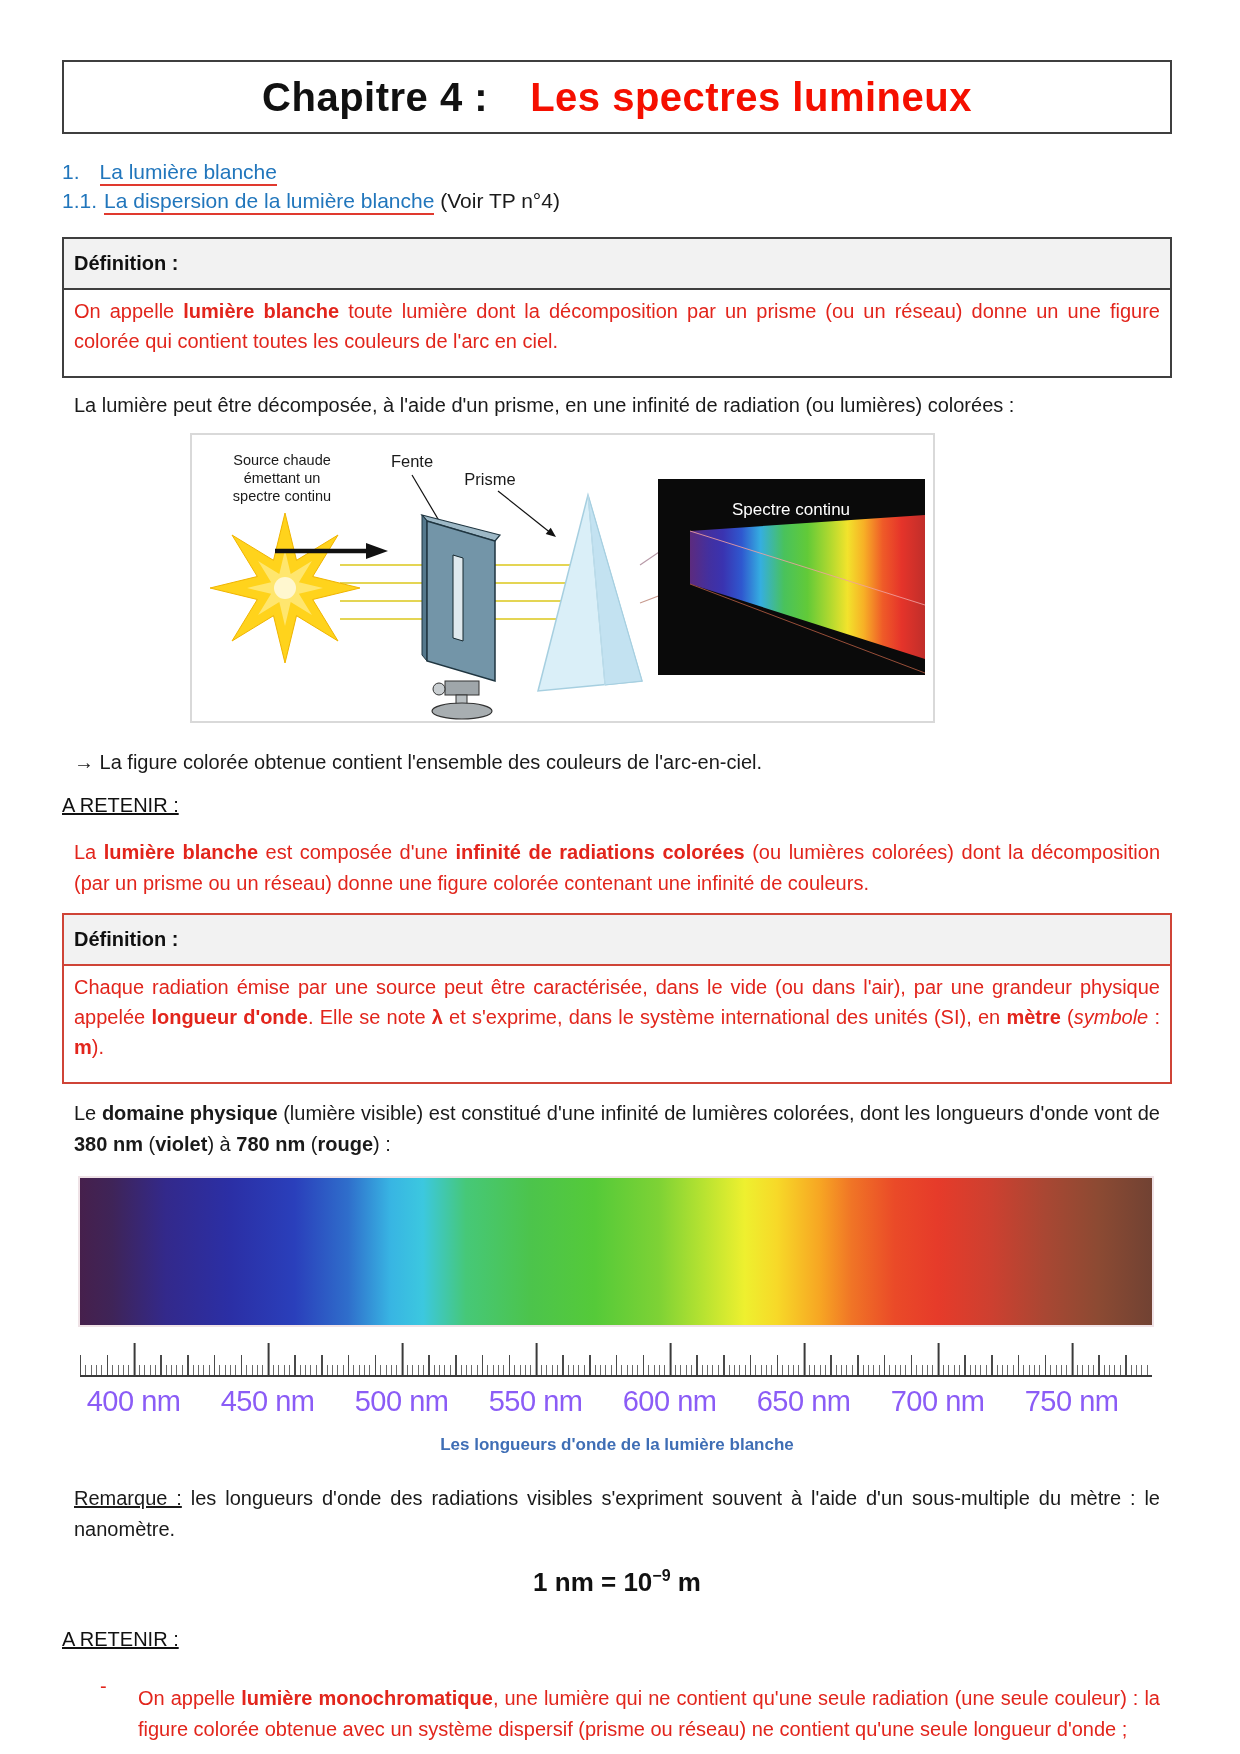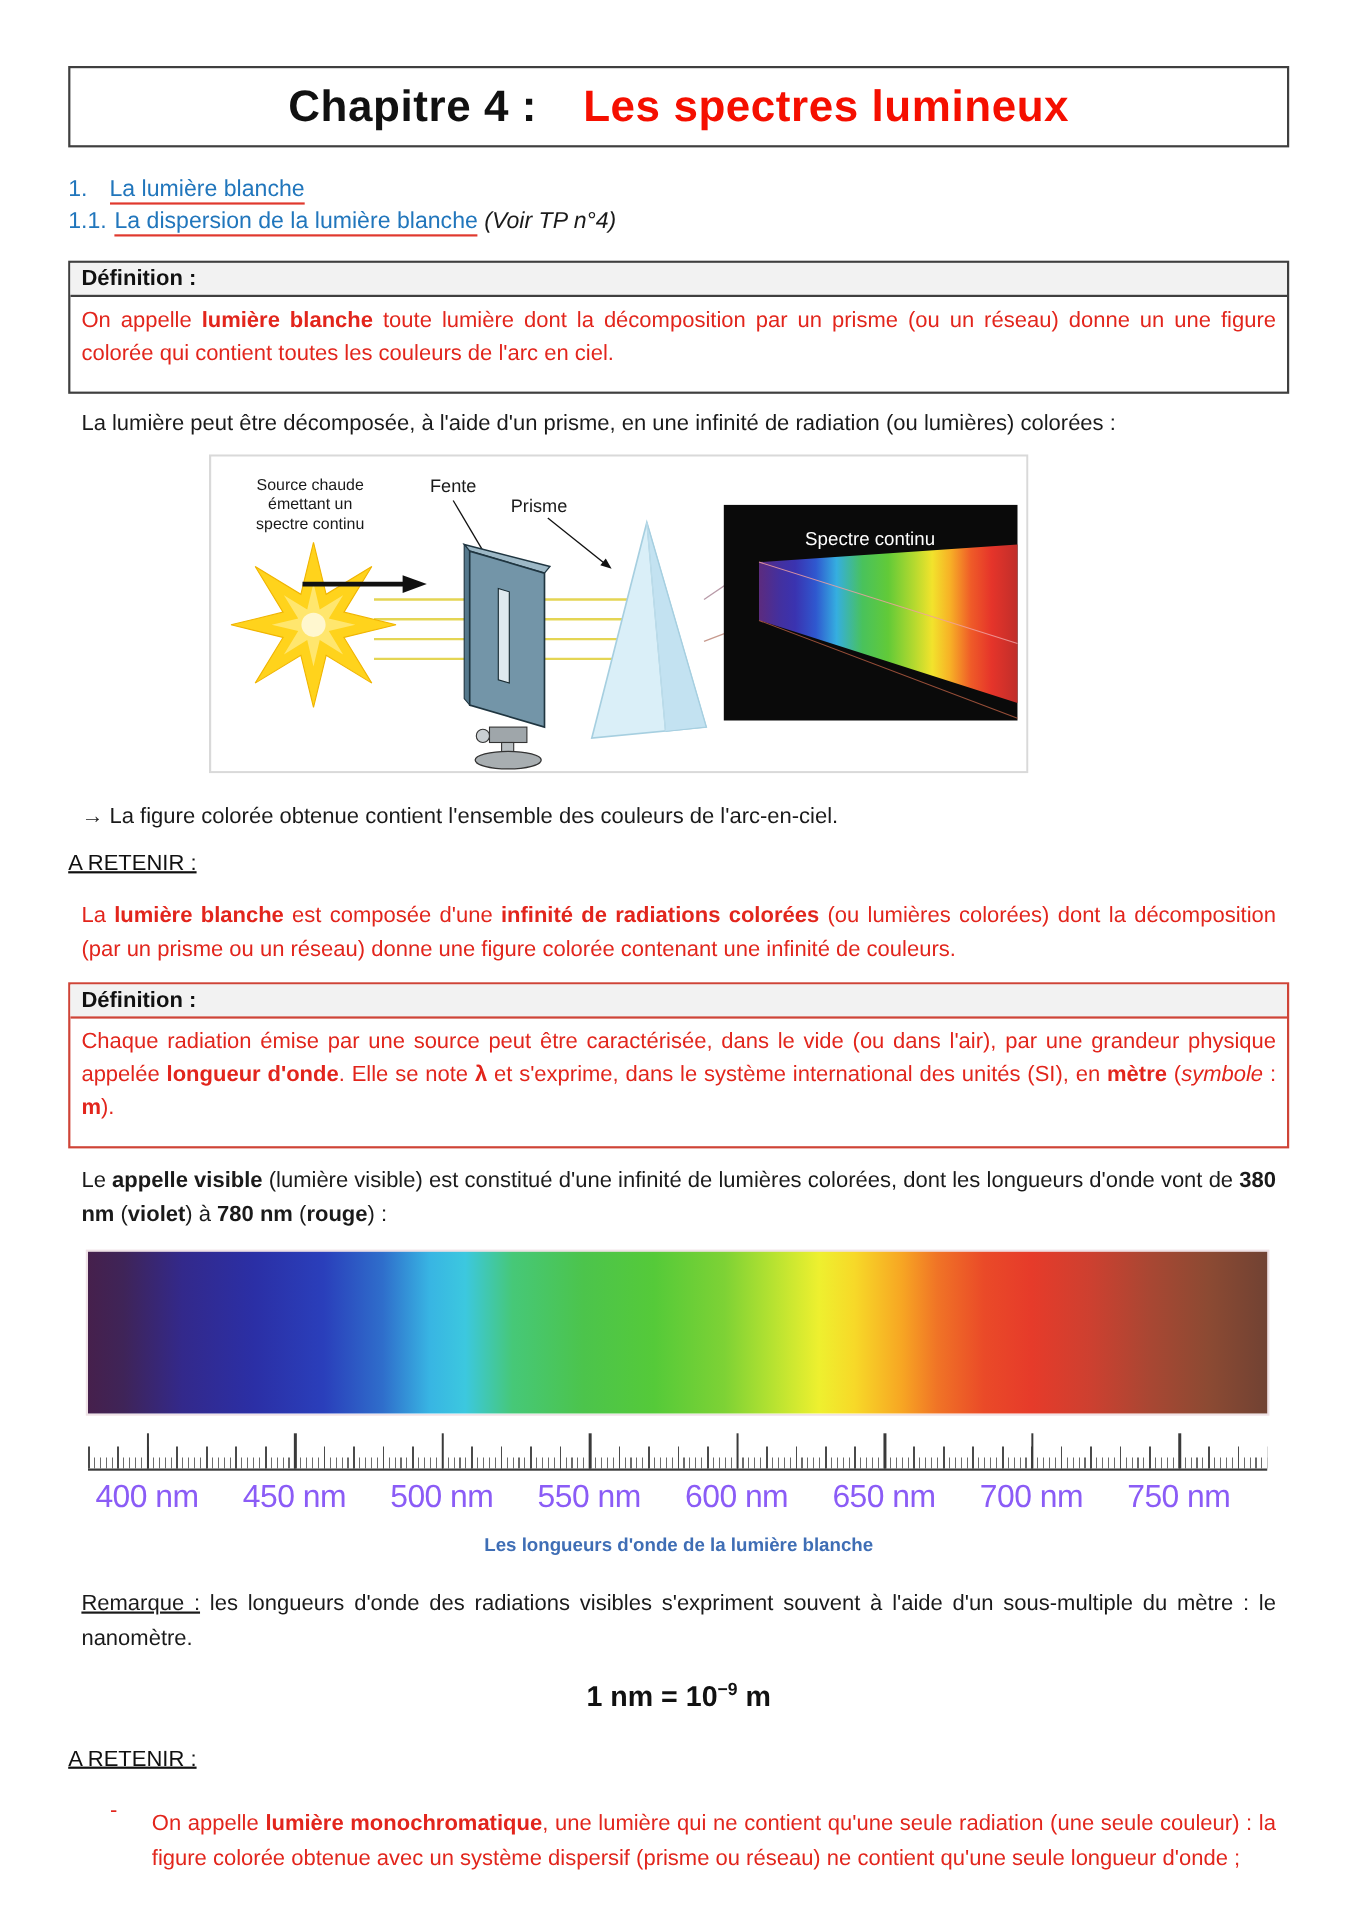--- a/index.html
+++ b/index.html
@@ -19,30 +19,30 @@
   .title-red{color:#f50f00;margin-left:10px;}
 
   
   .heading{font-size:21px;color:#2176bc;margin:0;}
   .h1{margin-top:26px;}
   .h11{margin-top:5px;}
   .h12{margin-top:16px;}
   .hnum{margin-right:20px;}
   .hnum2{margin-right:7px;}
   .hlabel{border-bottom:2px solid #e0392e;padding-bottom:1px;}
-  .hsuffix{color:#1a1a1a;font-style:italic;}
+  .hsuffix{color:#1a1a1a;}
 
   
   .defbox{margin-top:24px;border:2px solid #3f3f3f;}
   .defbox2{margin-top:14px;border:2px solid #cf4437;}
   .defbox .def-header{border-bottom:2px solid #3f3f3f;}
   .defbox2 .def-header{border-bottom:2px solid #cf4437;}
   .def-header{
     background:#f2f2f2;font-weight:bold;font-size:20px;color:#111;
-    padding:3px 10px;
+    padding:13px 10px;
   }
   .def-body{
     padding:6px 10px 20px 10px;color:#e2251c;font-size:20px;line-height:30px;
     text-align:justify;
   }
   .b{font-weight:bold;}
   .i{font-style:italic;}
 
   .para{font-size:20px;line-height:31px;text-align:justify;margin:12px;}
   .intro{margin-top:12px;}
@@ -241,21 +241,21 @@
 
 
     <div class="defbox2">
       <div class="def-header">Définition :</div>
       <div class="def-body">
         <span>Chaque radiation émise par une source peut être caractérisée, dans le vide (ou dans l'air), par une grandeur physique appelée </span><span class="b">longueur d'onde</span><span>. Elle se note </span><span class="b">λ</span><span> et s'exprime, dans le système international des unités (SI), en </span><span class="b">mètre</span><span> (</span><span class="i">symbole</span><span> : </span><span class="b">m</span><span>).</span>
       </div>
     </div>
 
     <p class="para intro" style="margin-top:14px;">
-      <span>Le </span><span class="b">appelle visible</span><span> (lumière visible) est constitué d'une infinité de lumières colorées, dont les longueurs d'onde vont de </span><span class="b">380 nm</span><span> (</span><span class="b">violet</span><span>) à </span><span class="b">780 nm</span><span> (</span><span class="b">rouge</span><span>) :</span>
+      <span>Le </span><span class="b">domaine physique</span><span> (lumière visible) est constitué d'une infinité de lumières colorées, dont les longueurs d'onde vont de </span><span class="b">380 nm</span><span> (</span><span class="b">violet</span><span>) à </span><span class="b">780 nm</span><span> (</span><span class="b">rouge</span><span>) :</span>
     </p>
 
     <div class="spectrum-fig">
       <div class="band"></div>
       <div class="ruler">
         <div class="ticks-minor"></div>
         <div class="ticks-medium"></div>
         <div class="ticks-major"></div>
       </div>
       <div class="tick-labels">

